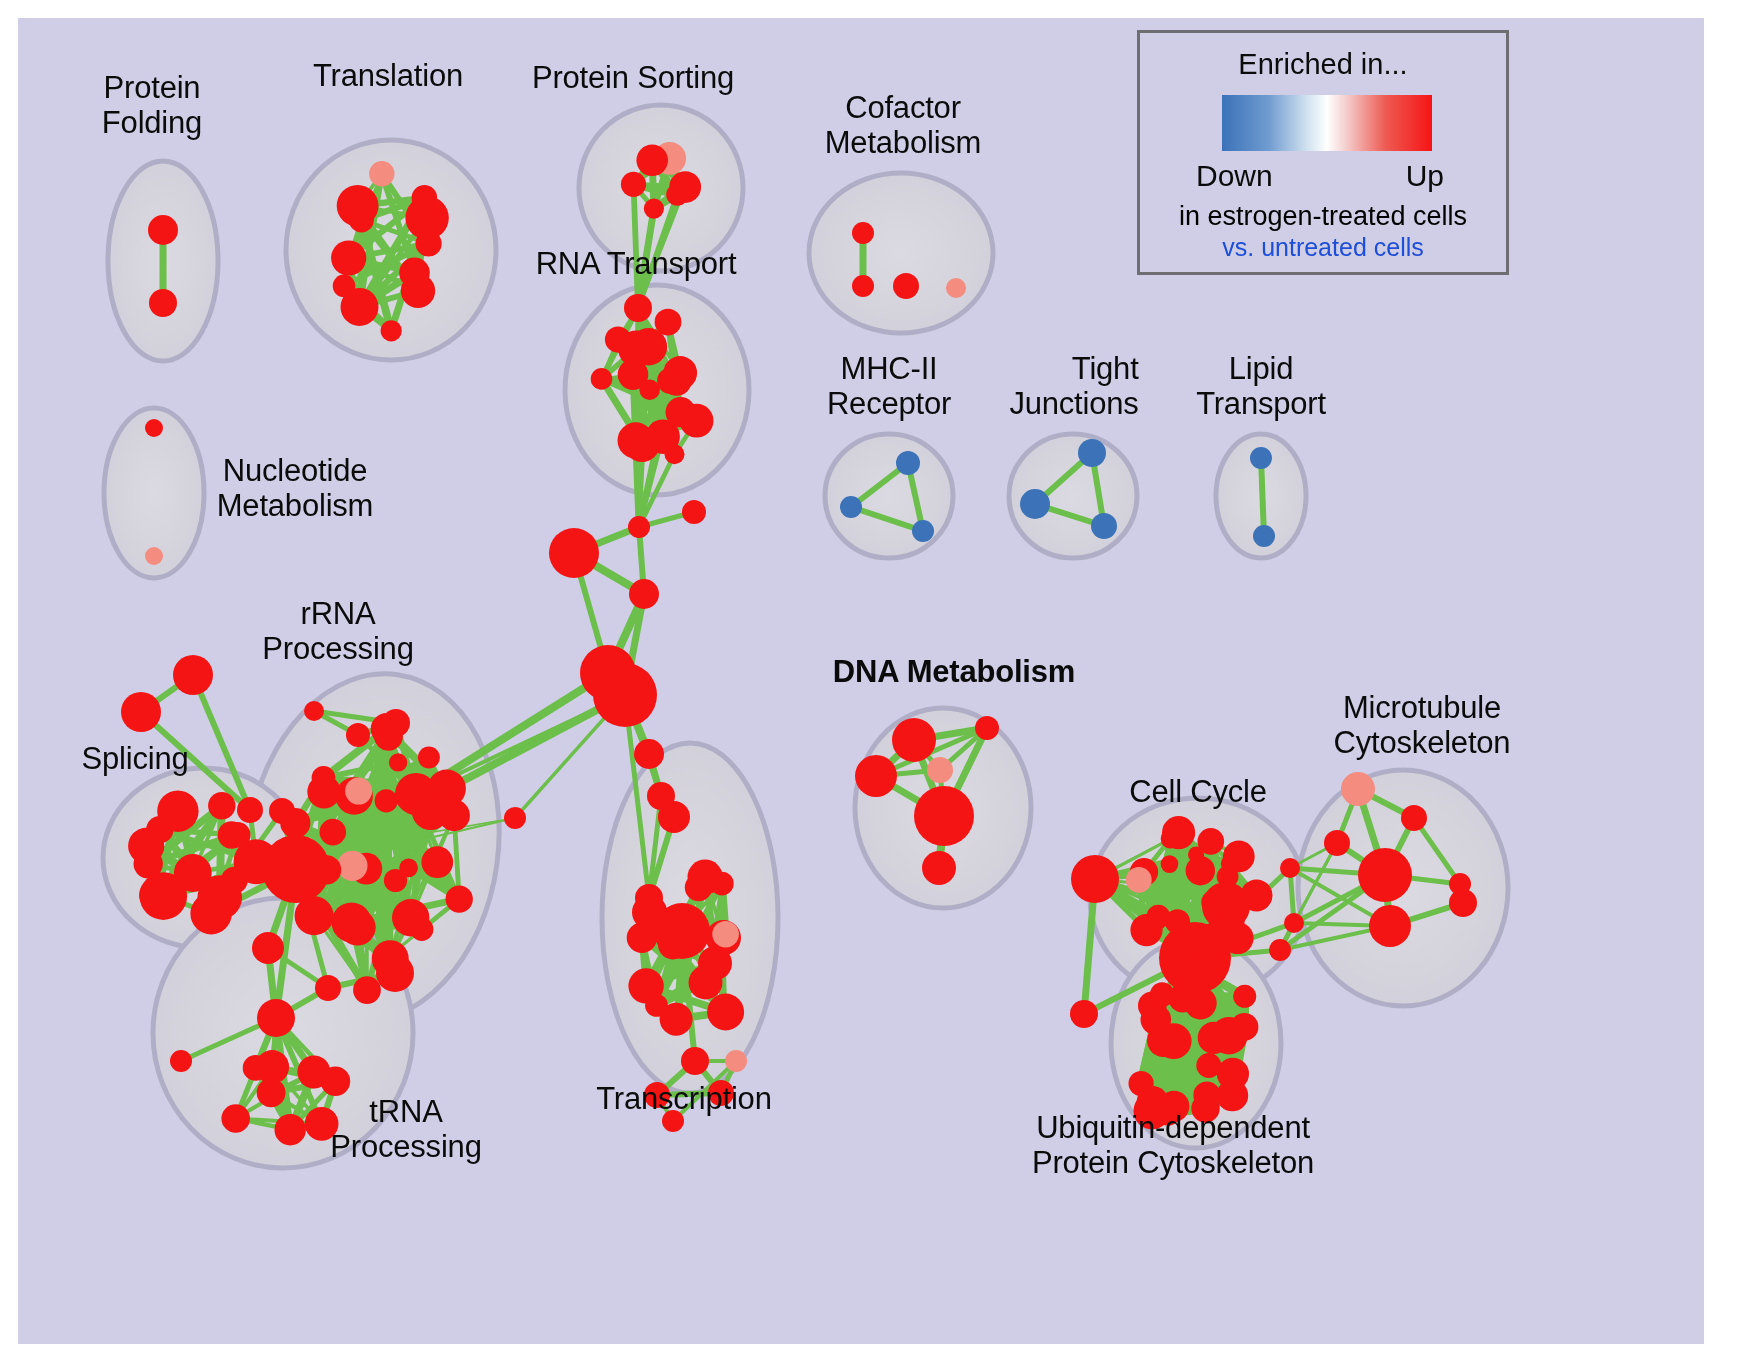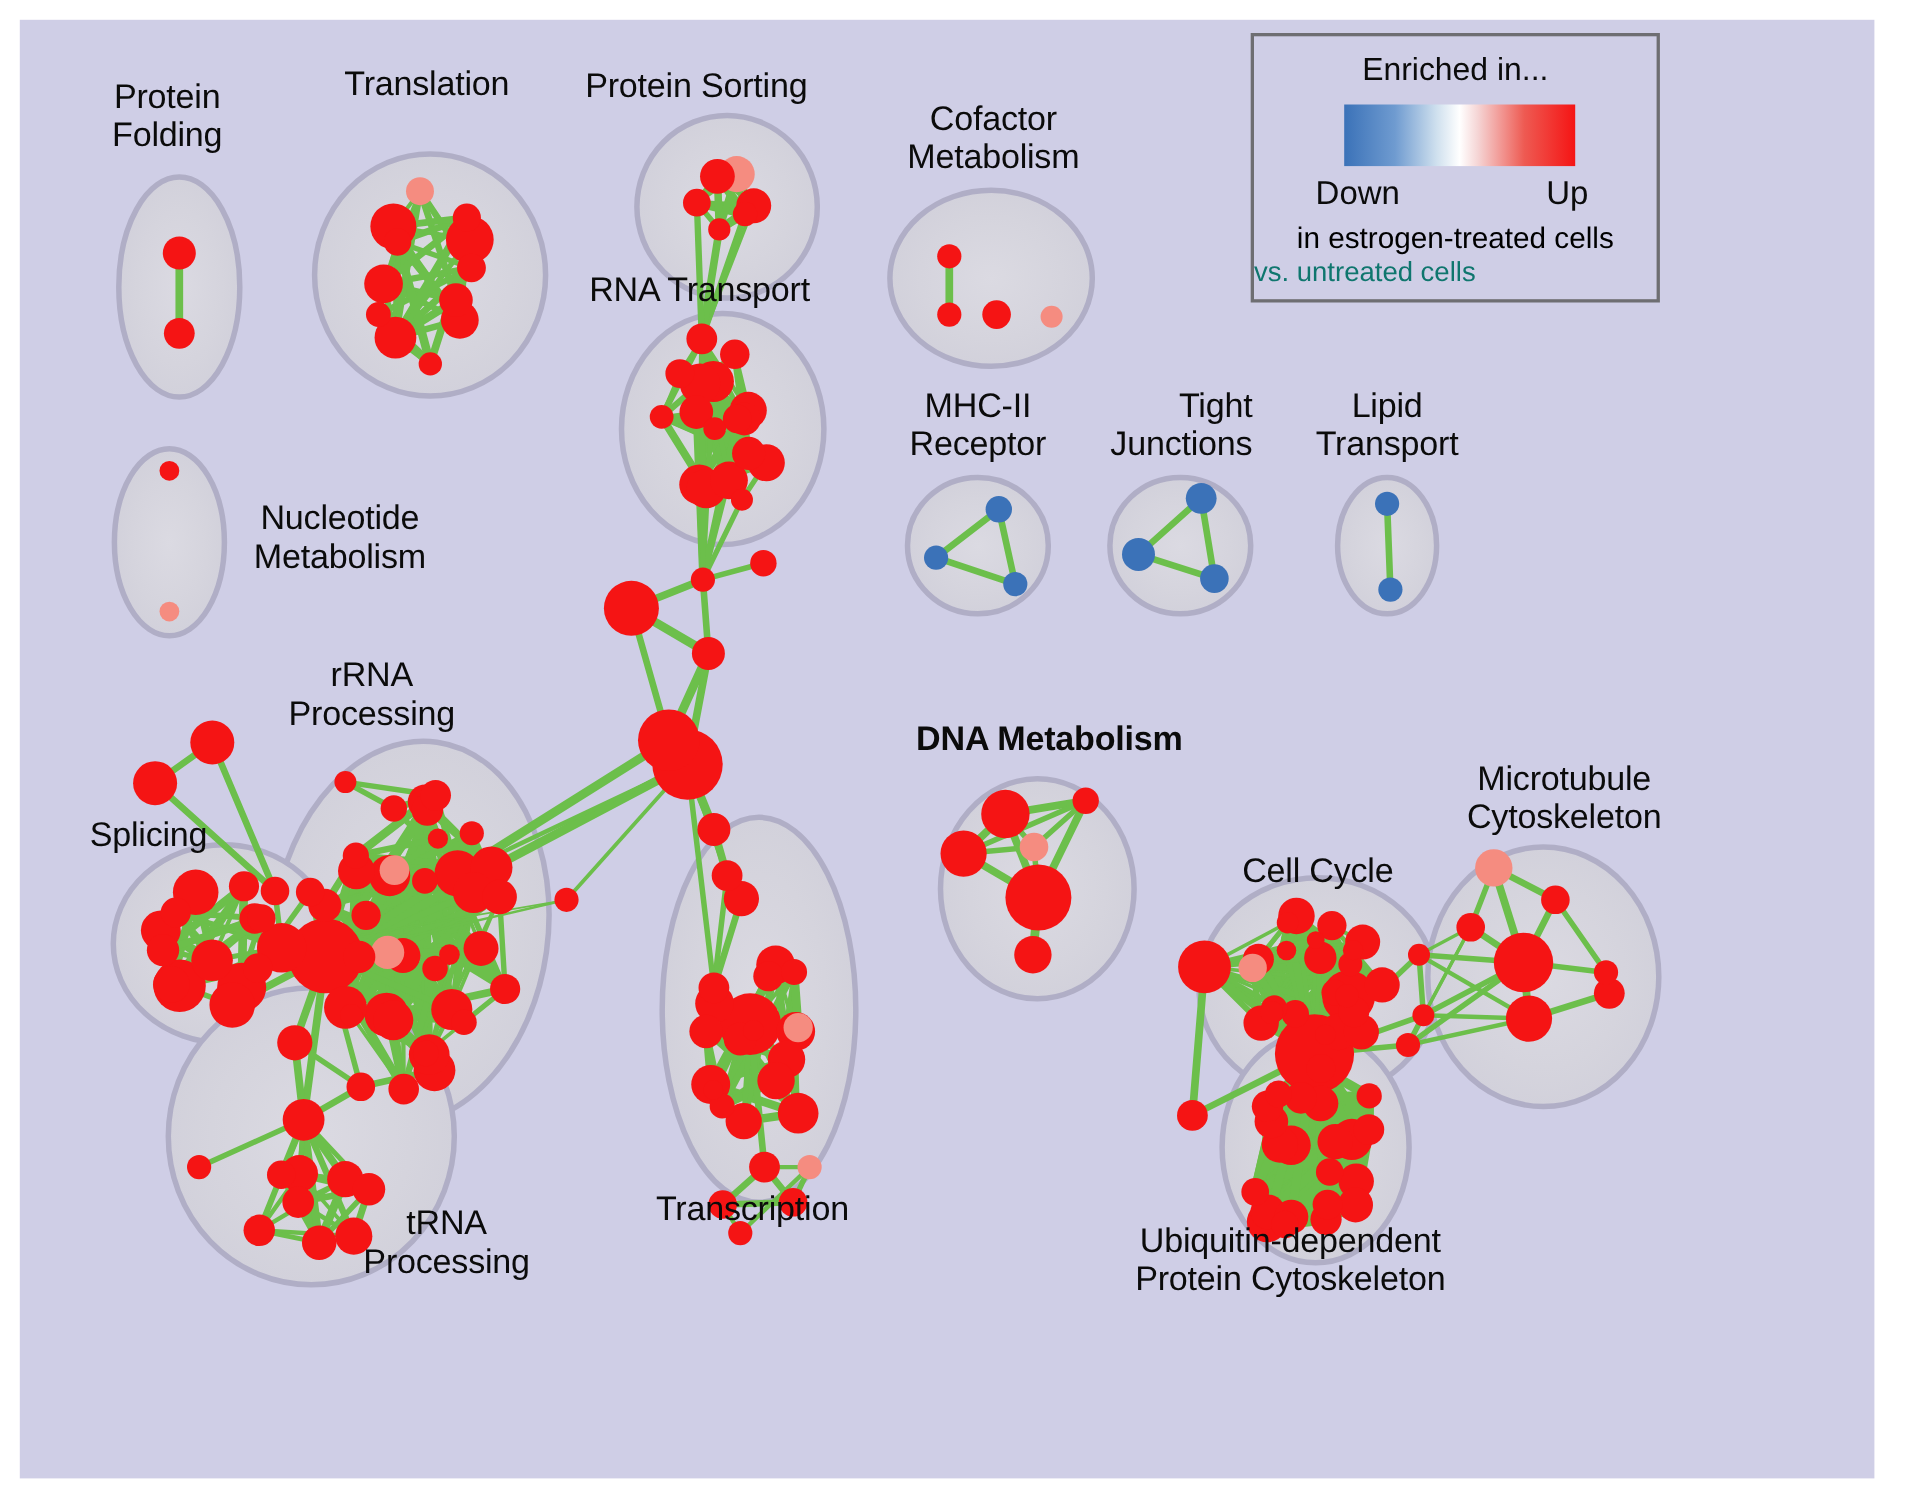--- a/index.html
+++ b/index.html
@@ -8,21 +8,21 @@
   #canvas{position:absolute;left:18px;top:18px;width:1714px;height:1326px;background:#cfcee6;}
   #net{position:absolute;left:0;top:0;width:1714px;height:1326px;}
   .lbl{position:absolute;color:#0b0b0b;font-size:31px;line-height:35px;font-family:"Liberation Sans", sans-serif;white-space:pre;font-weight:400;text-align:center;transform:translateX(-50%);letter-spacing:-0.2px;}
   #legend{position:absolute;left:1119px;top:12px;width:372px;height:245px;background:#cfcee6;border:3px solid #6e6e72;box-sizing:border-box;}
   #legend .ltitle{position:absolute;left:0;top:15px;width:100%;text-align:center;font-size:29px;color:#0b0b0b;}
   #legend .bar{position:absolute;left:82px;top:62px;width:210px;height:56px;
      background:linear-gradient(to right,#3b72b8 0%,#6f9bd0 22%,#cfe0ee 40%,#ffffff 50%,#f5d4d4 58%,#ee5a52 78%,#f51414 100%);}
   #legend .down{position:absolute;left:56px;top:126px;font-size:30px;color:#0b0b0b;}
   #legend .up{position:absolute;right:62px;top:126px;font-size:30px;color:#0b0b0b;}
   #legend .sub1{position:absolute;left:0;top:168px;width:100%;text-align:center;font-size:27px;color:#000000;}
-  #legend .sub2{position:absolute;left:0;top:200px;width:100%;text-align:left;font-size:25px;color:#0f766e;}
+  #legend .sub2{position:absolute;left:0;top:200px;width:100%;text-align:center;font-size:25px;color:#1d4ed8;}
 </style>
 </head>
 <body>
 
 <div id="root">
   <div id="canvas">
 
     <svg id="net" viewBox="0 0 1714 1326">
       <defs>
         <radialGradient id="cg" cx="50%" cy="50%" r="50%">
@@ -1128,21 +1128,21 @@
           <circle cx="136.0" cy="538.0" r="9.0" fill="#f58c80"></circle>
           <circle cx="1151.5" cy="846.1" r="8.9" fill="#f51414"></circle>
           <circle cx="1178.1" cy="836.6" r="8.1" fill="#f51414"></circle>
         </g>
     </svg>
 
     <div id="labels">
         <div class="lbl" style="left: 134px; top: 52px;">Protein
 Folding</div>
         <div class="lbl" style="left: 370px; top: 40px;">Translation</div>
-        <div class="lbl" style="left: 291px; top: 435px;">Nucleotide
+        <div class="lbl" style="left: 277px; top: 435px;">Nucleotide
 Metabolism</div>
         <div class="lbl" style="left: 615px; top: 42px;">Protein Sorting</div>
         <div class="lbl" style="left: 618px; top: 228px;">RNA Transport</div>
         <div class="lbl" style="left: 885px; top: 72px;">Cofactor
 Metabolism</div>
         <div class="lbl" style="left: 871px; top: 333px;">MHC-II
 Receptor</div>
         <div class="lbl" style="left: 1056px; top: 333px; text-align: right;">Tight
 Junctions</div>
         <div class="lbl" style="left: 1243px; top: 333px;">Lipid

